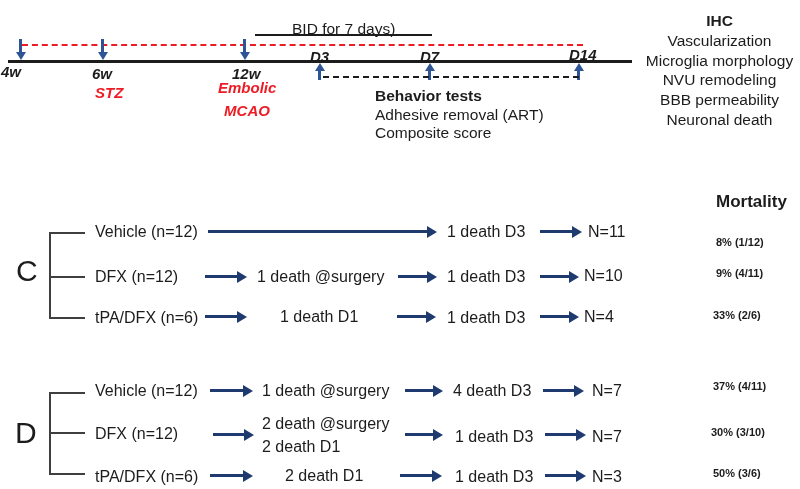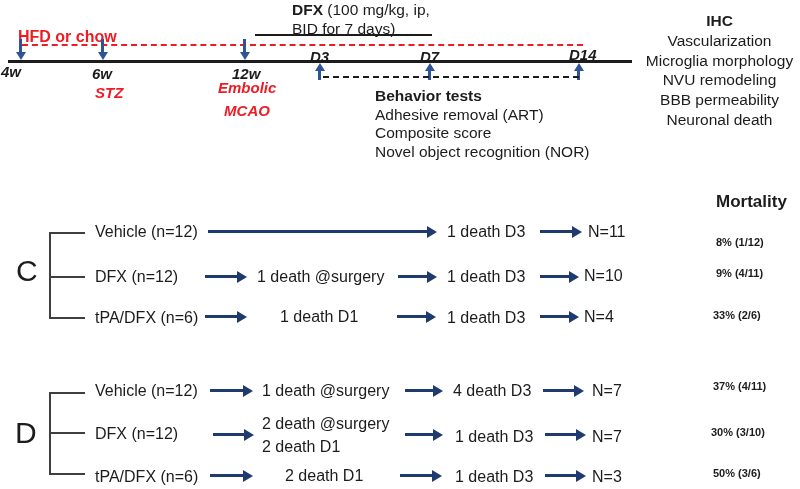--- a/index.html
+++ b/index.html
@@ -30,27 +30,23 @@
   .br{position:absolute;background:var(--bracket);}
   .grp{position:absolute;font-size:30px;line-height:30px;color:var(--ink);}
   .center{text-align:center;}
   .mort{position:absolute;white-space:nowrap;font-size:11px;line-height:19px;color:var(--ink);font-weight:bold;}
 </style>
 </head>
 <body>
 
 <div class="fig">
 
-  <div class="t" style="left:292px;top:0px;font-size:15.5px">
-    <b>DFX</b><span> (100 mg/kg, ip,</span>
-  </div>
   <div class="t" style="left:292px;top:19px;font-size:15.5px">BID for 7 days)</div>
   <div class="hl" style="left:255px;top:34px;width:177px;height:2px"></div>
 
-  <div class="t b red" style="left:18px;top:27px">HFD or chow</div>
   <div class="dashred" style="left:22px;top:44px;width:561px"></div>
 
   <div class="hl" style="left:8px;top:60px;width:624px;height:3px"></div>
 
   <div class="vd" style="left:19px"></div>
   <div class="vd" style="left:101px"></div>
   <div class="vd" style="left:243px"></div>
 
   <div class="t t15 b" style="left:1px;top:63px">4w</div>
   <div class="t t15 b" style="left:92px;top:65px">6w</div>
@@ -69,21 +65,20 @@
   <div class="vu" style="left:318px"></div>
   <div class="vu" style="left:428px"></div>
   <div class="vu" style="left:577px"></div>
 
   <div class="dashblk" style="left:323px;top:76px;width:256px"></div>
 
   <div class="t t155" style="left:375px;top:87px">
     <div class="b">Behavior tests</div>
     <div>Adhesive removal (ART)</div>
     <div>Composite score</div>
-    <div>Novel object recognition (NOR)</div>
   </div>
 
   <div class="t t155 center" style="left:637px;top:11px;width:165px;line-height:19.8px;white-space:normal">
     <div class="b">IHC</div>
     <div>Vascularization</div>
     <div>Microglia morphology</div>
     <div>NVU remodeling</div>
     <div>BBB permeability</div>
     <div>Neuronal death</div>
   </div>

